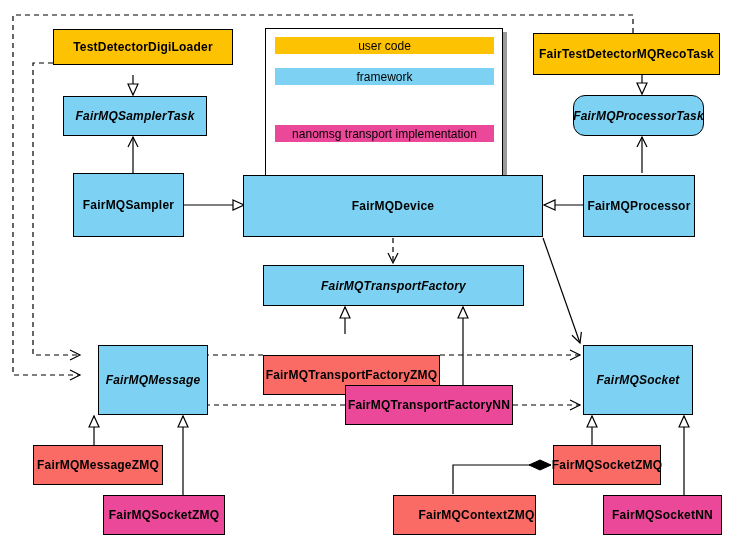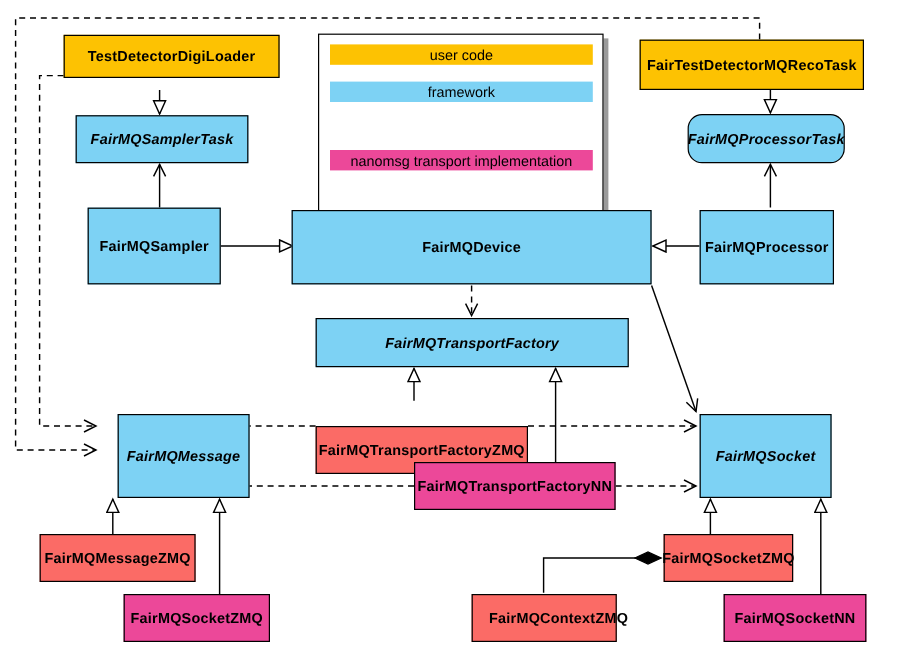--- a/index.html
+++ b/index.html
@@ -28,21 +28,21 @@
   .n-processortask{left:573px;top:95px;width:131px;height:41px;border-radius:12px;}
   .n-device{left:243px;top:175px;width:300px;height:62px;text-align:right;}
   .n-processor{left:583px;top:175px;width:112px;height:62px;}
   .n-tf{left:263px;top:265px;width:261px;height:41px;}
   .n-tfzmq{left:263px;top:335px;width:177px;height:40px;margin-top:20px;}
   .n-tfnn{left:345px;top:385px;width:168px;height:40px;}
   .n-message{left:98px;top:345px;width:110px;height:70px;}
   .n-socket{left:583px;top:345px;width:110px;height:70px;}
   .n-messagezmq{left:33px;top:445px;width:130px;height:40px;}
   .n-messagenn{left:103px;top:495px;width:122px;height:40px;}
-  .n-contextzmq{left:393px;top:495px;width:121px;height:40px;padding-left:24px;}
+  .n-contextzmq{left:393px;top:495px;width:143px;height:40px;padding-left:24px;}
   .n-socketzmq{left:553px;top:445px;width:108px;height:40px;}
   .n-socketnn{left:603px;top:495px;width:119px;height:40px;}
   
   .legend{
     position:absolute;z-index:1;left:265px;top:28px;width:238px;height:154px;
     background:#fff;border:1.5px solid #000;box-sizing:border-box;
     box-shadow:4px 4px 0 #9b9b9b;
   }
   .legend-bar{
     position:absolute;left:9px;width:219px;height:17px;

